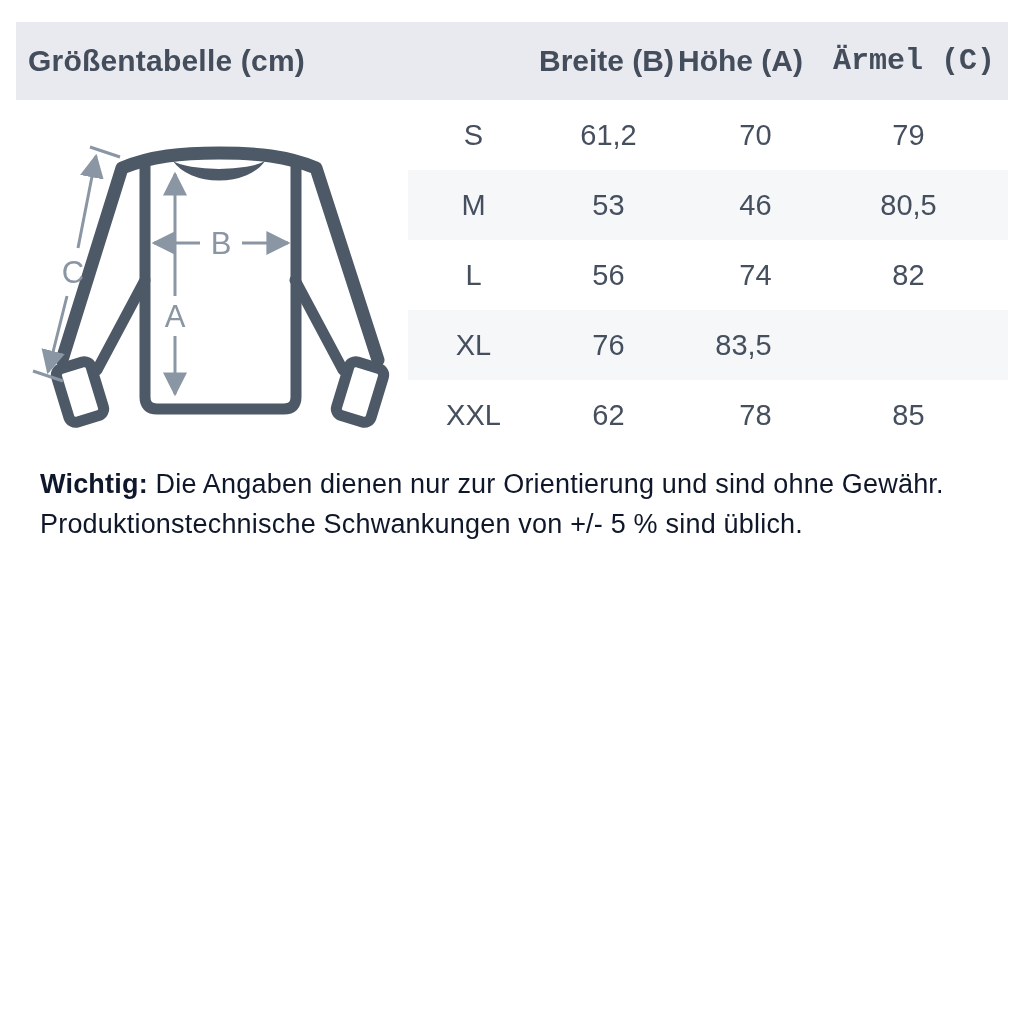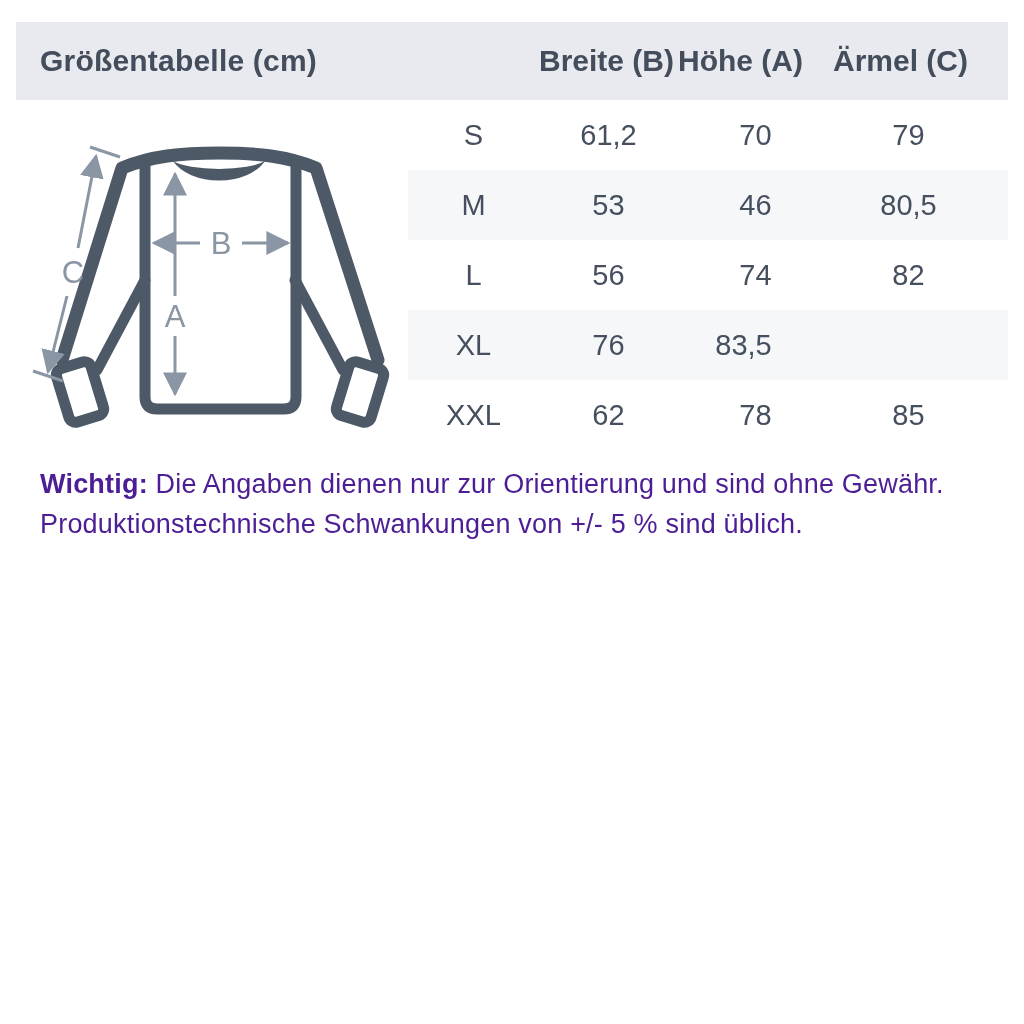--- a/index.html
+++ b/index.html
@@ -11,42 +11,42 @@
   .sheet { position:absolute; left:16px; top:22px; width:992px; }
 
   
   .hdr {
     display:grid;
     grid-template-columns:392px 131px 139px 155px 175px;
     height:78px; align-items:center;
     background:#e9eaef;
     color:#434d5b; font-weight:bold; font-size:30px;
   }
-  .hdr .title { padding-left:24px; letter-spacing:0.2px; }
+  .hdr .title { padding-left:12px; letter-spacing:0.2px; }
   .hdr .col { text-align:left; white-space:nowrap; }
-  .hdr .col.last { padding-right:33px; }
+  .hdr .col.last { padding-right:33px;font-family:Liberation Mono, monospace; }
 
   
   .bodygrid { display:grid; grid-template-columns:392px 600px; }
   .diagram { position:relative; height:350px; }
   .diagram svg { display:block; margin-top:20px; }
 
   .rows { display:block; }
   .row {
     display:grid; grid-template-columns:131px 139px 155px 175px;
     height:70px; align-items:center; text-align:center;
     font-size:29px; color:#454f5e;
   }
   .row.striped { background:#f6f7f9; }
   .row .c4 { padding-right:24px; }
 
   
   .note {
     margin:14px 0 0 24px;
-    font-size:27px; line-height:40px; color:#4c1d95;
+    font-size:27px; line-height:40px; color:#0f172a;
     letter-spacing:0.2px;
   }
   .note .b { font-weight:bold; }
 </style>
 </head>
 <body>
 
 <div class="sheet">
 
   <div class="hdr">

